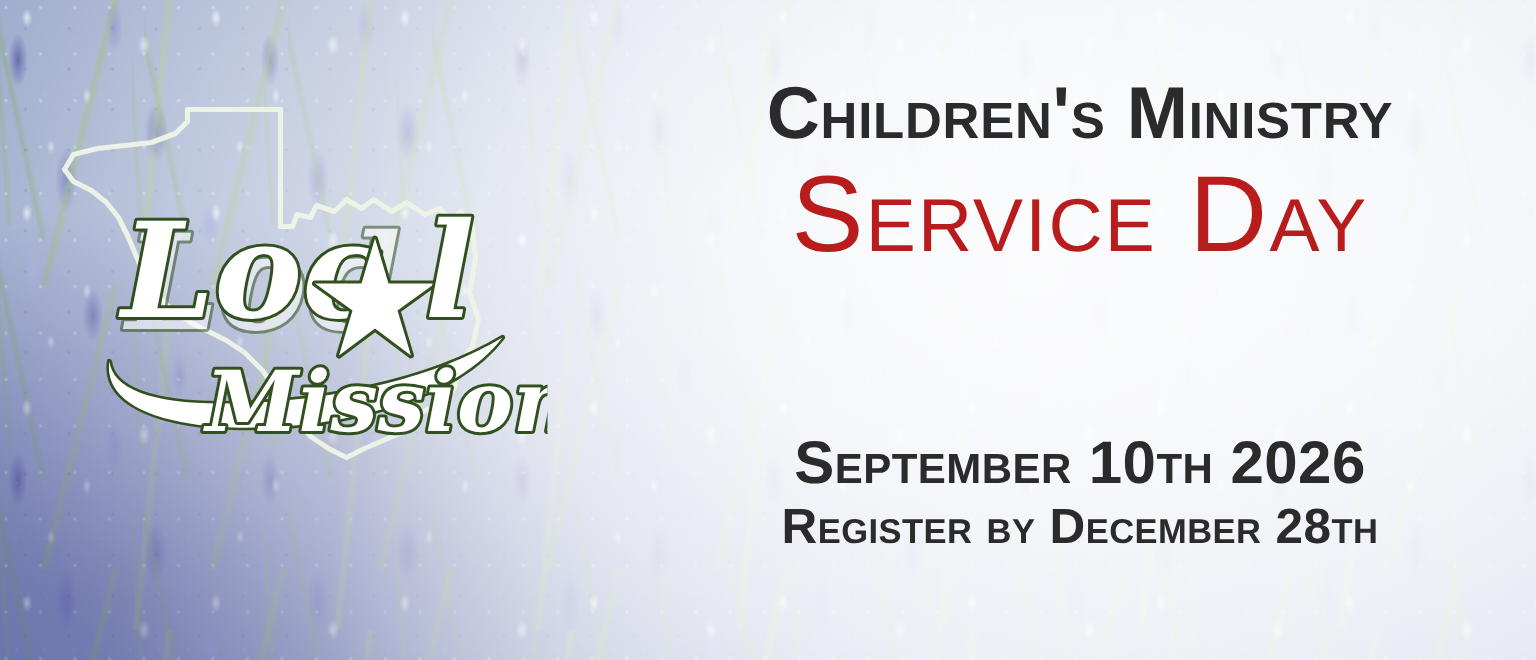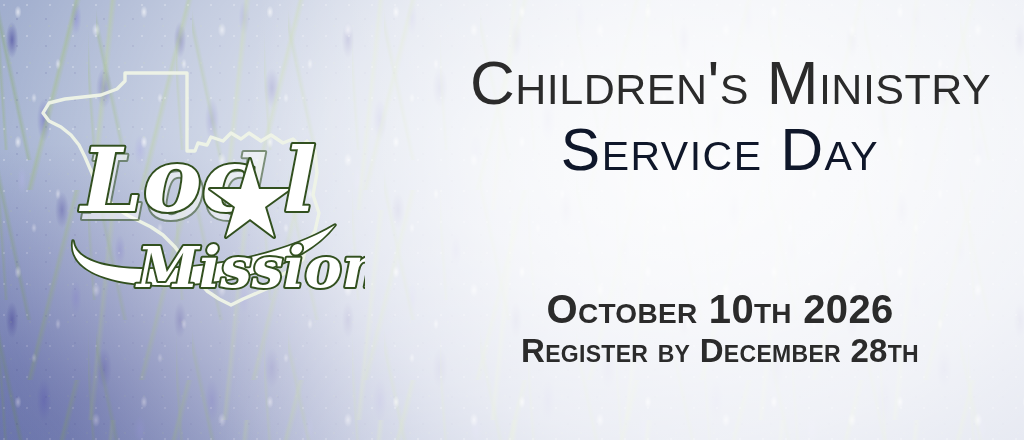--- a/index.html
+++ b/index.html
@@ -142,34 +142,34 @@
   #headline {
     position: absolute;
     left: 470px;
     top: 52px;
     width: 500px;
     text-align: center;
   }
   .hl-line1 {
     font-family: "Liberation Sans", sans-serif;
     font-variant: small-caps;
-    font-weight: normal;
-    font-size: 62px;
+    font-weight: bold;
+    font-size: 49px;
     letter-spacing: 0.5px;
     color: #2b2b2b;
     line-height: 1.0;
     white-space: nowrap;
   }
   .hl-line2 {
     font-family: "Liberation Sans", sans-serif;
     font-variant: small-caps;
     font-weight: normal;
-    font-size: 59px;
+    font-size: 72px;
     letter-spacing: 1.5px;
-    color: #0f172a;
+    color: #b91c1c;
     line-height: 1.02;
     margin-top: 6px;
     white-space: nowrap;
   }
 
   #dateblock {
     position: absolute;
     left: 470px;
     top: 288px;
     width: 500px;
@@ -302,17 +302,17 @@
 
     </svg>
   </div>
 
   <div id="headline">
     <div class="hl-line1">Children's Ministry</div>
     <div class="hl-line2">Service Day</div>
   </div>
 
   <div id="dateblock">
-    <div class="date-line">October 10th 2026</div>
+    <div class="date-line">September 10th 2026</div>
     <div class="register-line">Register by December 28th</div>
   </div>
 
 </div>
 
 </body></html>

